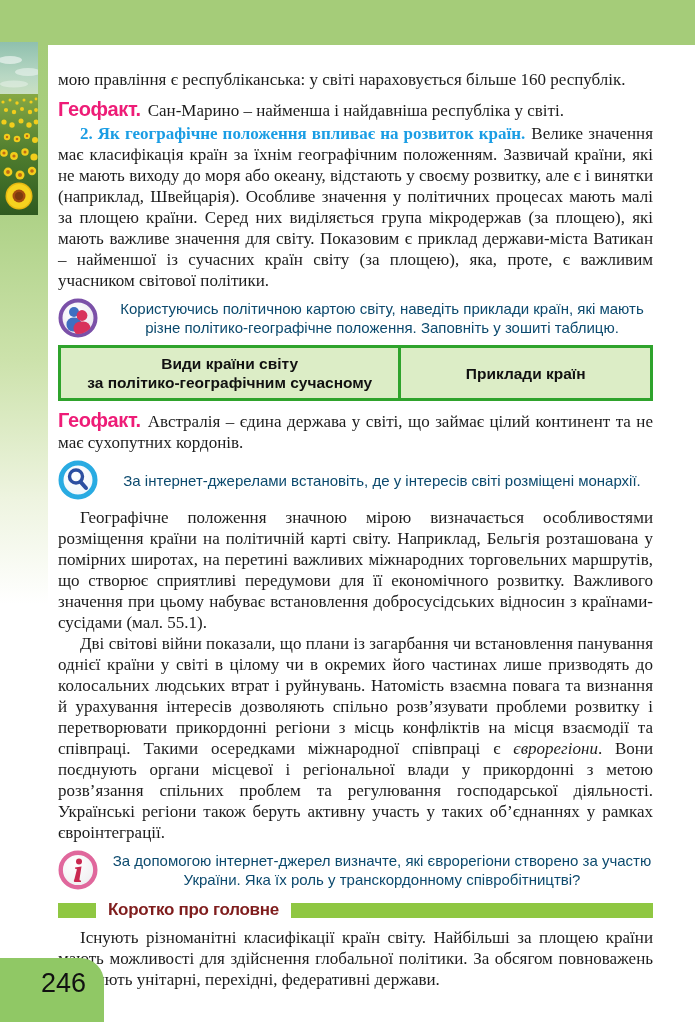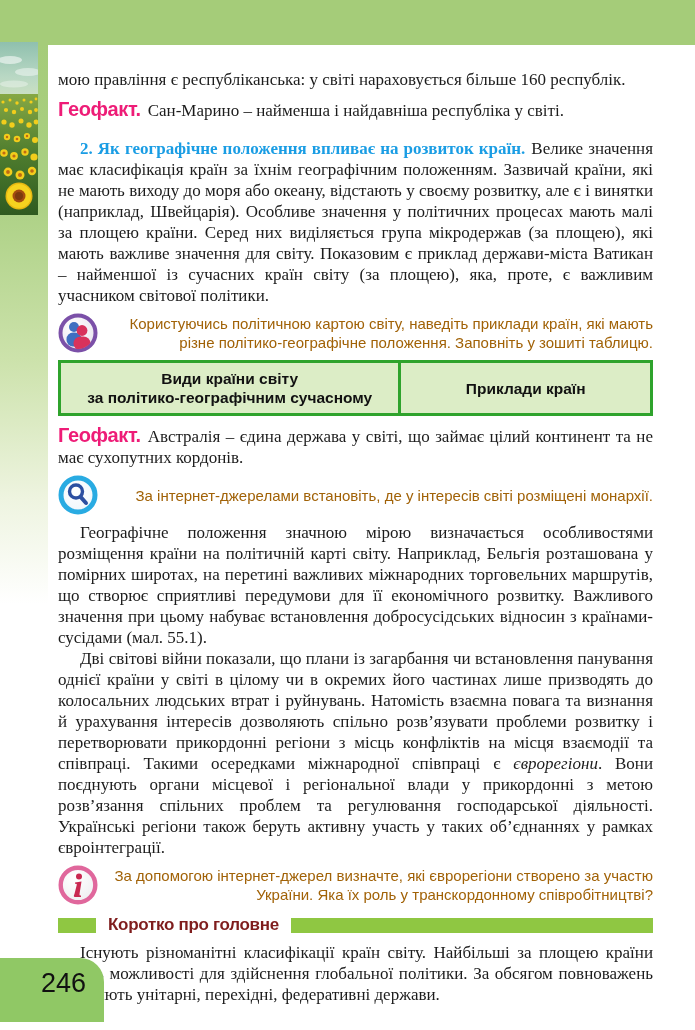--- a/index.html
+++ b/index.html
@@ -9,33 +9,33 @@
   .left-strip{position:absolute;left:0;top:44px;width:48px;height:700px;
     background:linear-gradient(180deg,#a5cc79 0%,#abd083 22%,#cce2ab 45%,#eef4e0 65%,#ffffff 80%);}
   .sunflower{position:absolute;left:0;top:42px;width:38px;height:173px;line-height:0;}
 
   .panel{position:absolute;left:48px;top:45px;width:647px;height:985px;background:#fff;
     border-top-left-radius:20px;box-sizing:border-box;padding:24px 42px 0 10px;}
 
   p{margin:0;}
   .serif{font-size:17px;line-height:21px;text-align:justify;}
   .indent{text-indent:22px;}
-  .mt8{margin-top:17px;}
+  .mt8{margin-top:2px;}
   .mt4{margin-top:4px;}
 
   .gf{margin-top:9px;}
   .gf-label{font-family:"Liberation Sans","DejaVu Sans",sans-serif;font-weight:bold;
     color:#ee1c77;letter-spacing:-0.4px;font-size:20px;margin-right:7px;}
   .blue-head{color:#1a9de4;font-weight:bold;margin-right:6px;}
   .ital{font-style:italic;}
 
   .task{display:flex;align-items:center;gap:13px;margin:7px 0 7px 0;}
   .task .ticon{flex:0 0 40px;height:40px;}
   .task-text{font-family:"Liberation Sans","DejaVu Sans",sans-serif;font-size:15px;
-    line-height:19px;color:#a16207;text-align:right;flex:1;}
+    line-height:19px;color:#0c4a6e;text-align:center;flex:1;}
 
   table.tbl{width:100%;border-collapse:collapse;margin:5px 0 4px 0;}
   table.tbl td{border:3px solid #2fa32c;background:#dcedc6;text-align:center;vertical-align:middle;
     font-family:"Liberation Sans","DejaVu Sans",sans-serif;font-weight:bold;font-size:15.5px;
     line-height:19px;color:#111;padding:6px 4px;}
   td.c1{width:57.5%;}
 
   .summary-head{display:flex;align-items:center;gap:12px;margin:10px 0 7px 0;}
   .summary-head .blockette{width:38px;height:15px;background:#8fc742;}
   .summary-head .bar{flex:1;height:15px;background:#8fc742;}

